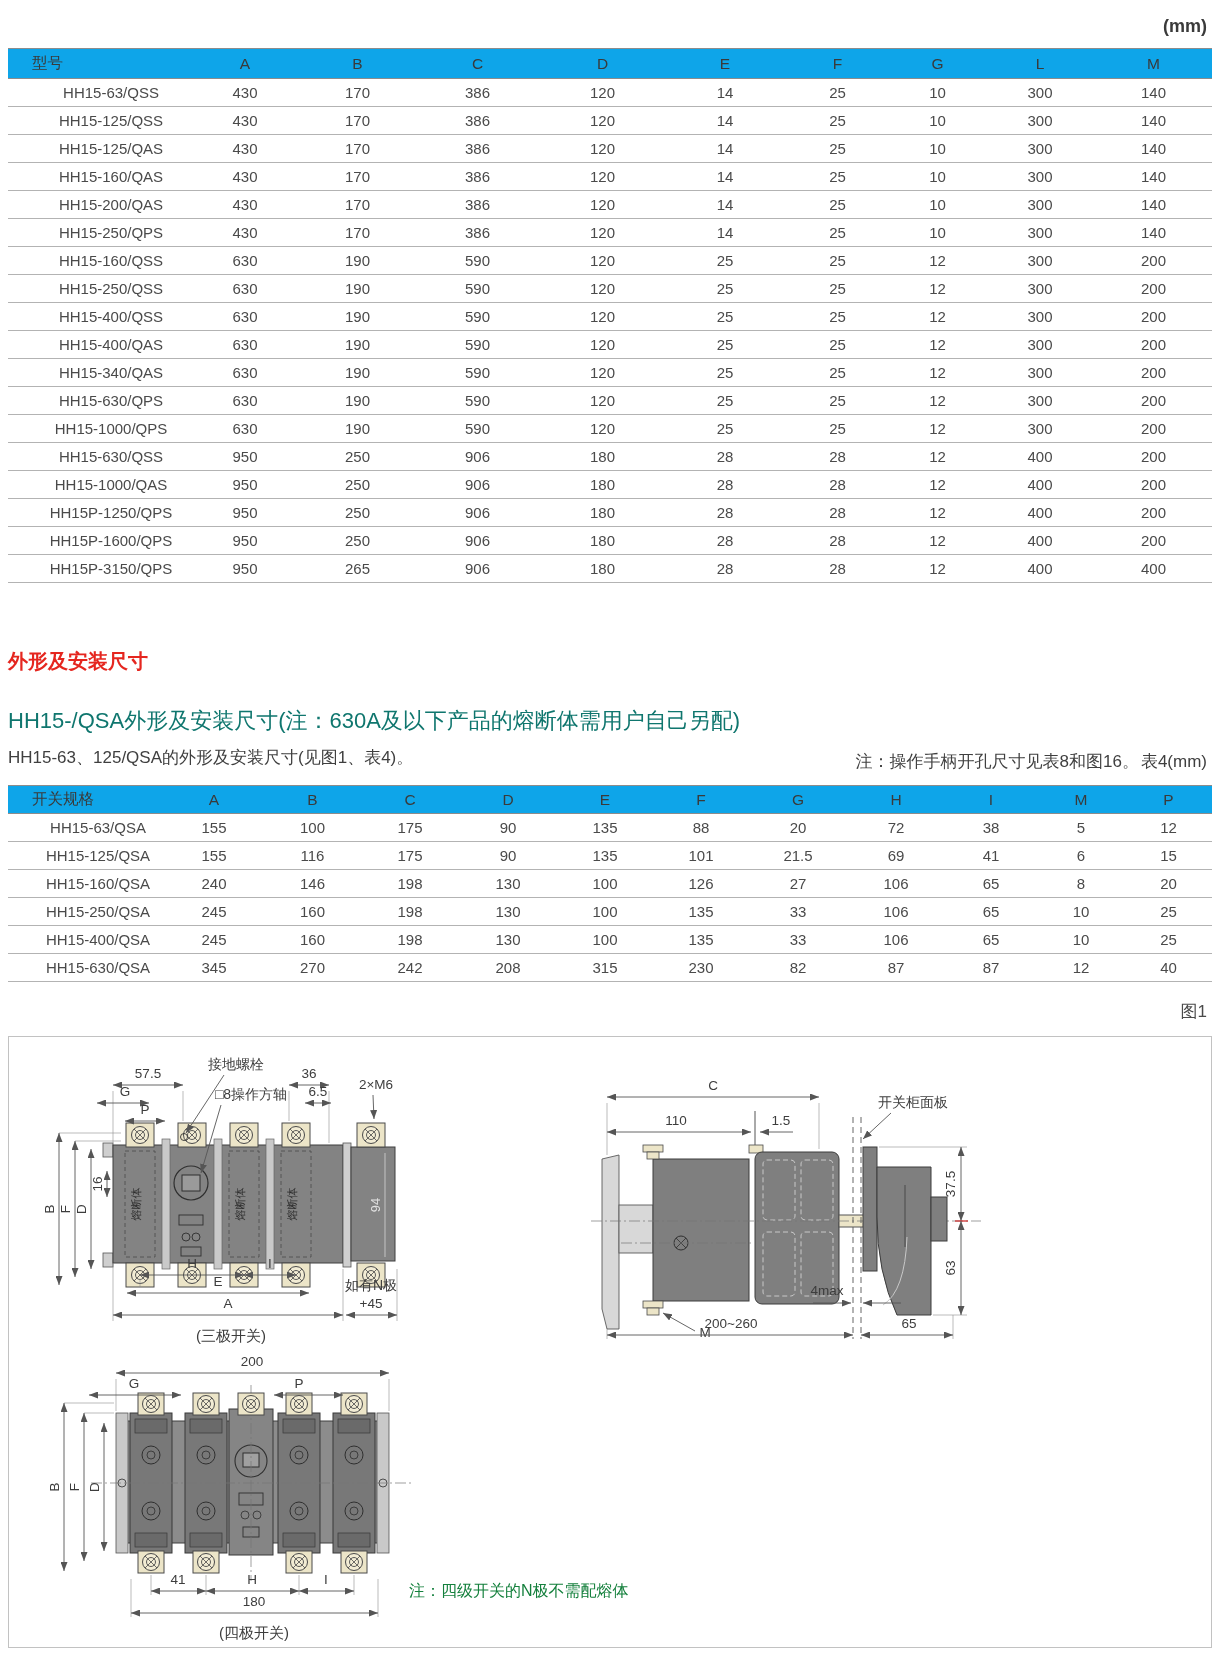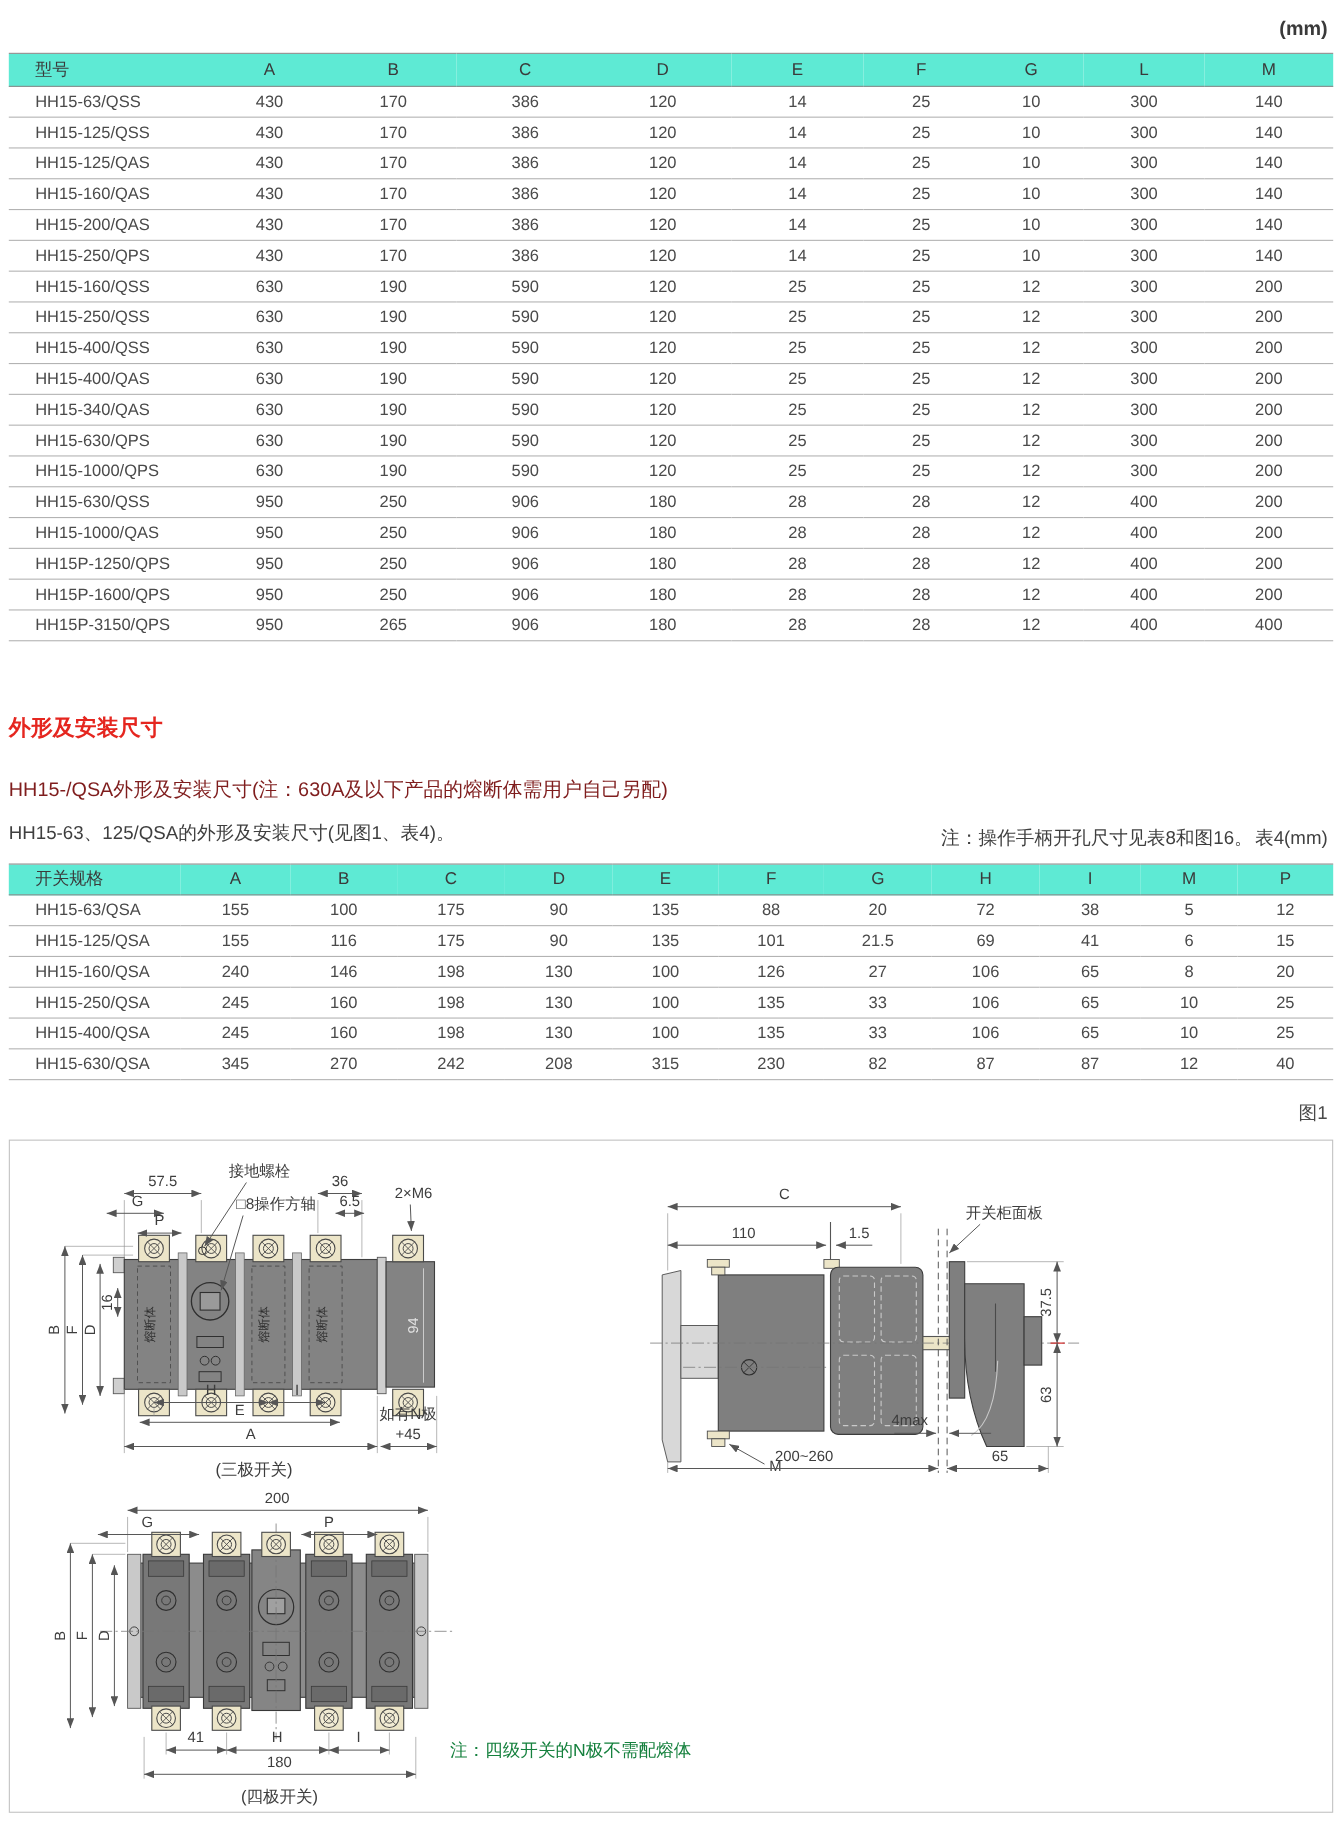--- a/index.html
+++ b/index.html
@@ -4,36 +4,36 @@
 <style>
   * { margin:0; padding:0; box-sizing:border-box; }
   html,body { background:#ffffff; }
   body { font-family:"Liberation Sans","DejaVu Sans",sans-serif; color:#4a4a4a; }
   .page { position:relative; width:1219px; height:1664px; background:#fff; overflow:hidden; }
 
   .unit-note { position:absolute; top:16px; right:12px; font-size:18px; color:#3a3a3a;font-weight:bold; }
 
   table.spec { position:absolute; left:8px; width:1204px; border-collapse:collapse; table-layout:fixed; }
   table.spec thead th {
-    background:#5eead4; font-weight:normal; font-size:15.5px; color:#3a3a3a;
+    background:#0ea5e9; font-weight:normal; font-size:15.5px; color:#3a3a3a;
     border-top:1px solid #8c8c8c; border-bottom:1px solid #8c8c8c;
     text-align:center; height:30px; padding:0;
   }
   table.spec thead th.first { text-align:left; padding-left:24px; }
   table.spec tbody td {
     font-size:15px; color:#4a4a4a; text-align:center; height:28px;
     border-bottom:1px solid #b3b3b3; padding:0; white-space:nowrap;
   }
-  table.spec tbody td.model-cell { text-align:left; padding-left:24px; }
+  table.spec tbody td.model-cell { text-align:center; padding-left:24px; }
   #table1 { top:48px; }
   #table2 { top:785px; }
   #table2 thead th { height:28px; }
 
   .section-title { position:absolute; top:648px; left:8px; font-size:20px; font-weight:bold; color:#e5261f; }
-  .body-line1 { position:absolute; top:706px; left:8px; font-size:18px; color:#7f1d1d; }
+  .body-line1 { position:absolute; top:706px; left:8px; font-size:22px; color:#0f766e; }
   .body-line2 { position:absolute; top:746px; left:8px; font-size:17px; color:#3f3f3f; }
   .note-right { position:absolute; top:750px; right:12px; font-size:17px; color:#3f3f3f; }
   .note-right .tag { margin-left:2px; }
 
   .figure-tag { position:absolute; top:1000px; right:12px; font-size:17px; color:#4a4a4a; }
 
   .figure-box { position:absolute; top:1036px; left:8px; width:1204px; height:612px;
     border:1px solid #c2c2c2; background:#fff; }
   .fig-svg { position:absolute; }
   #svg-three-pole { left:32px;  top:10px; }

